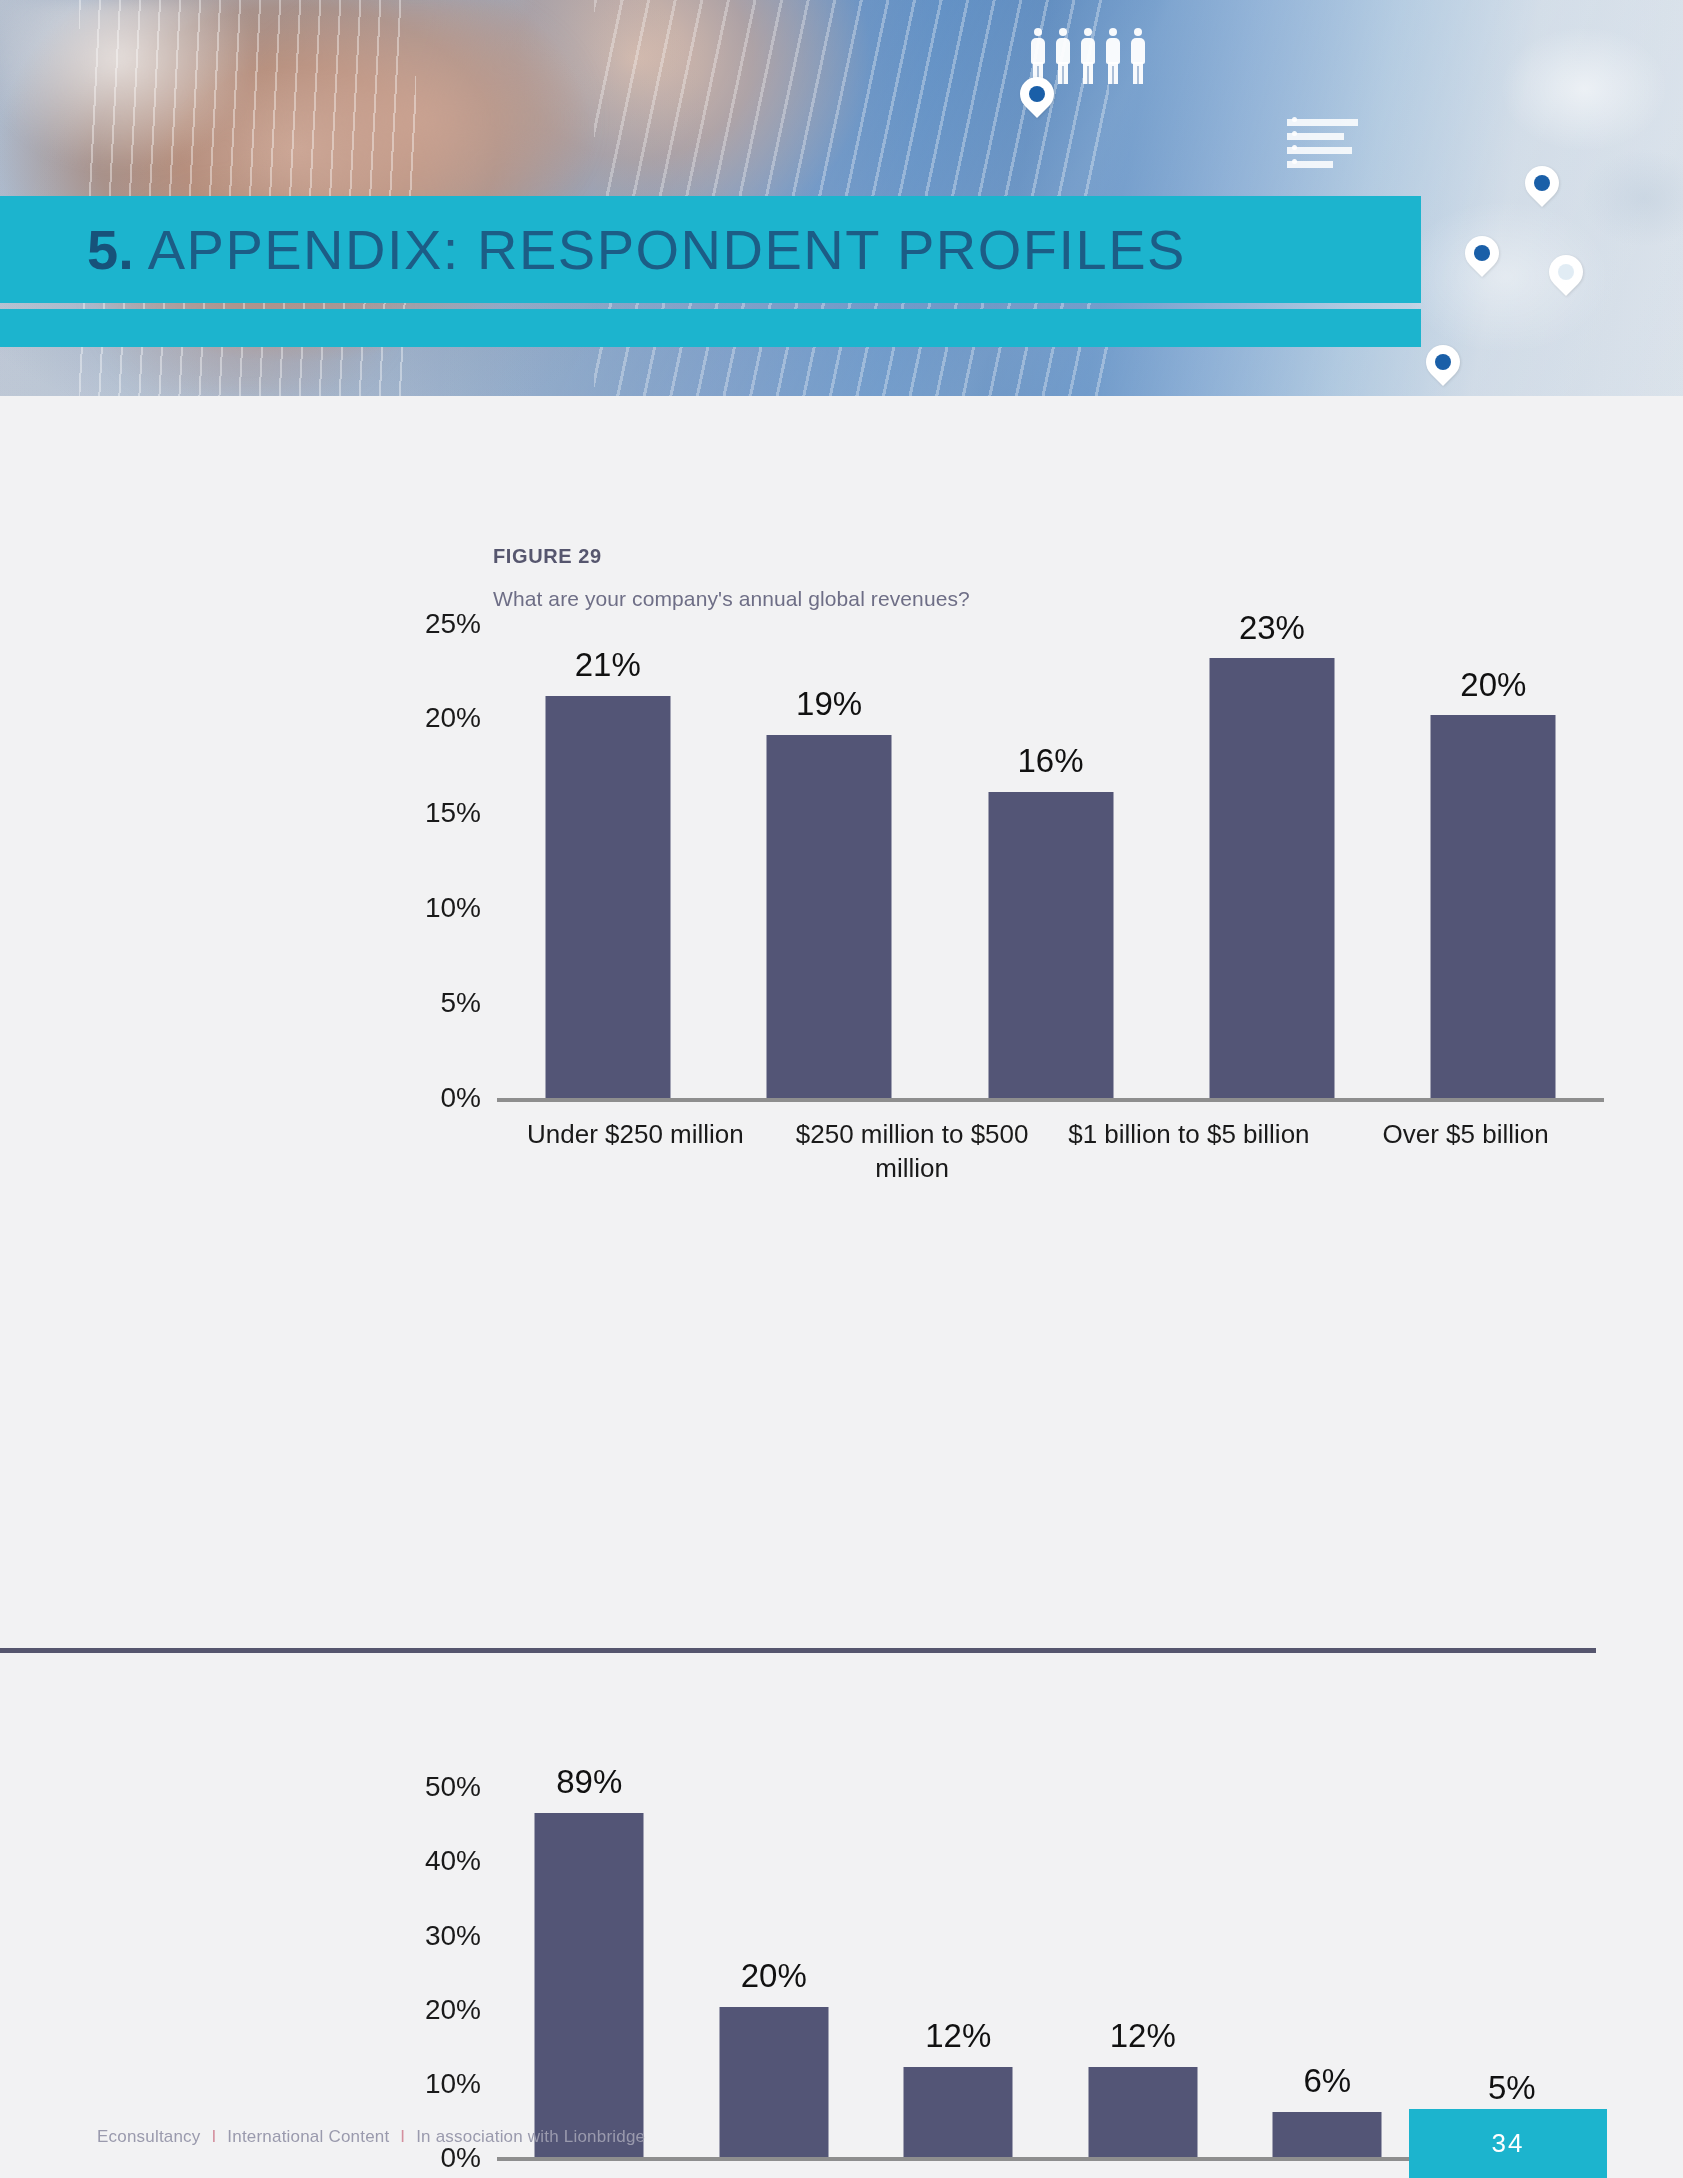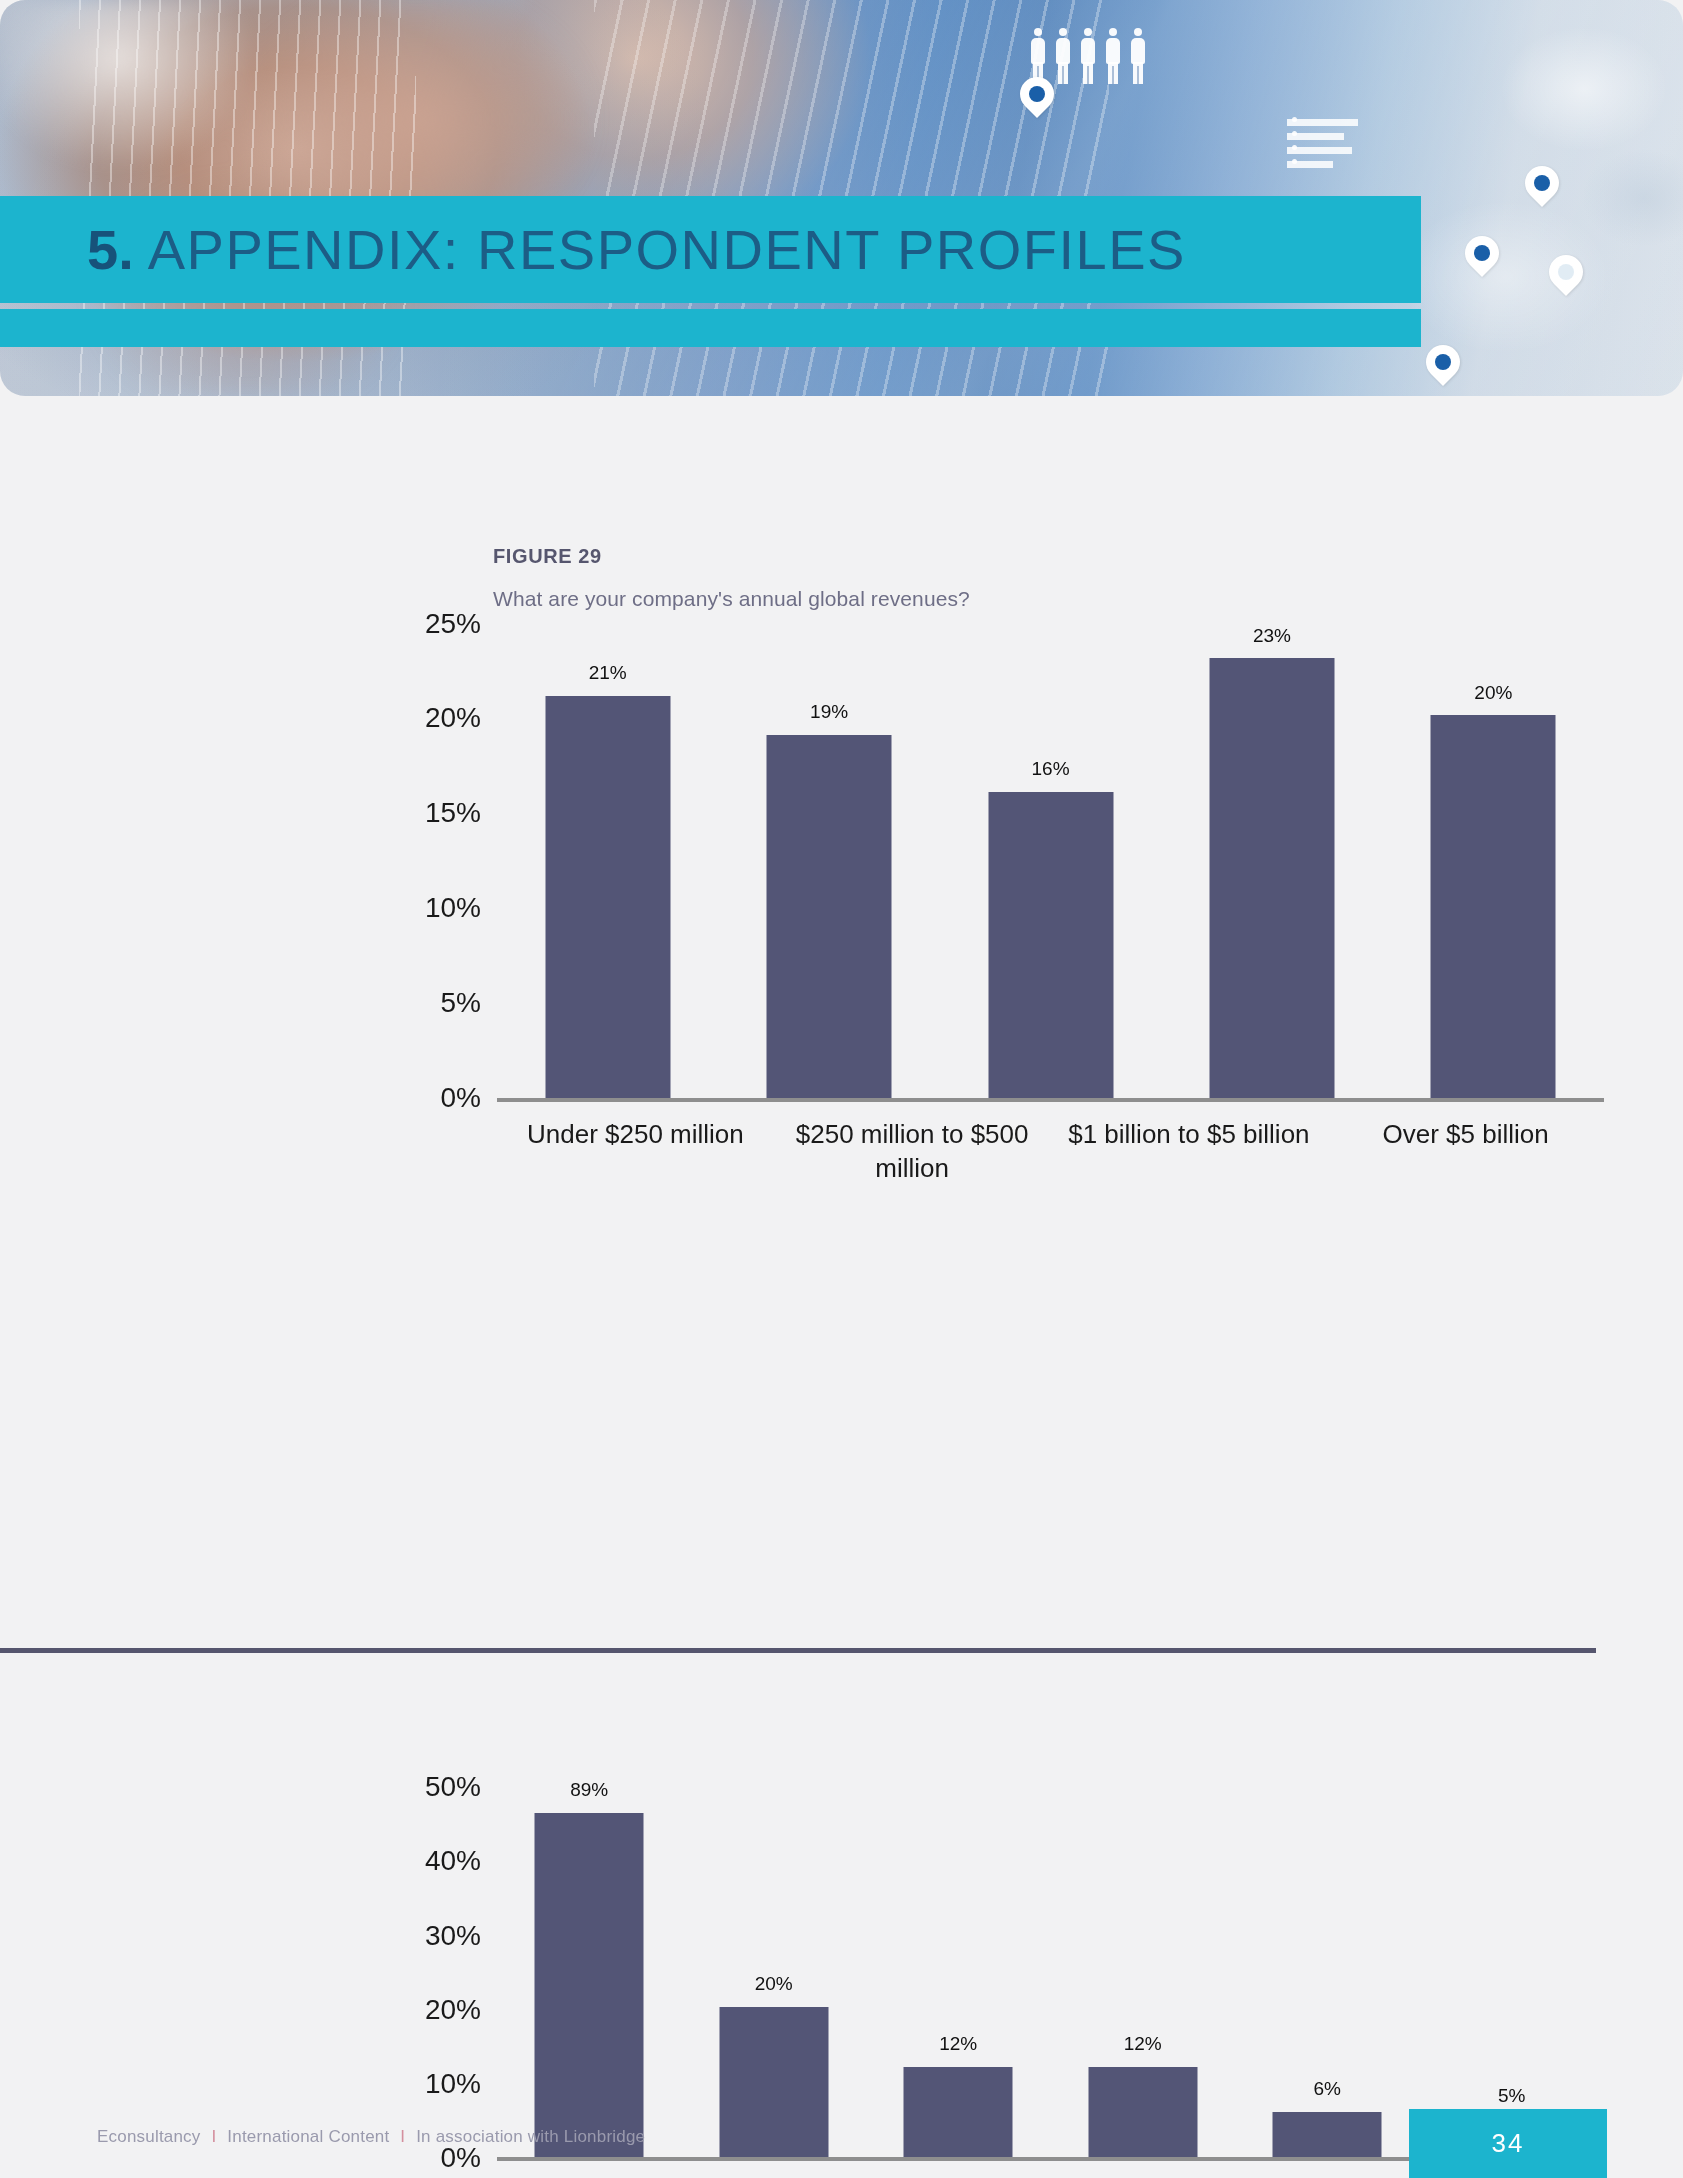--- a/index.html
+++ b/index.html
@@ -13,21 +13,20 @@
     position: relative;
   }
 
   
   .header {
     position: absolute;
     top: 0; left: 0;
     width: 1683px;
     height: 396px;
     overflow: hidden;
-    border-radius: 25px;
   }
   .hdr-photo {
     position: absolute;
     inset: 0;
     background:
       linear-gradient(118deg, rgba(255,255,255,0.00) 0%, rgba(255,255,255,0.10) 40%, rgba(255,255,255,0.35) 62%, rgba(255,255,255,0.05) 100%),
       radial-gradient(ellipse 416px 297px at 297px 149px, #c9a392 0%, #b38b79 28%, rgba(160,125,110,0.75) 48%, rgba(120,140,170,0.25) 72%, rgba(90,120,165,0) 100%),
       radial-gradient(ellipse 297px 248px at 634px 59px, #d8b8a6 0%, rgba(190,155,140,0.7) 40%, rgba(150,160,185,0.1) 80%),
       linear-gradient(100deg,
         #c3ccd8 0%,
@@ -241,21 +240,21 @@
     position: absolute;
     bottom: 0;
     left: 50%;
     transform: translateX(-50%);
     background: #535576;
   }
   .bval {
     position: absolute;
     left: 50%;
     transform: translateX(-50%);
-    font-size: 19px;
+    font-size: 33px;
     color: #111111;
     white-space: nowrap;
   }
   .xlabels {
     position: absolute;
     display: flex;
   }
   .xcell {
     flex: 1;
     text-align: center;

